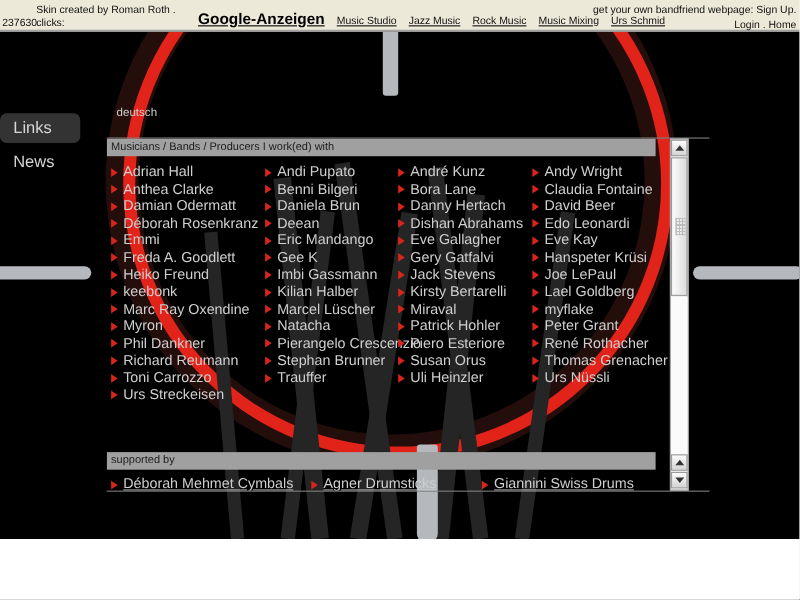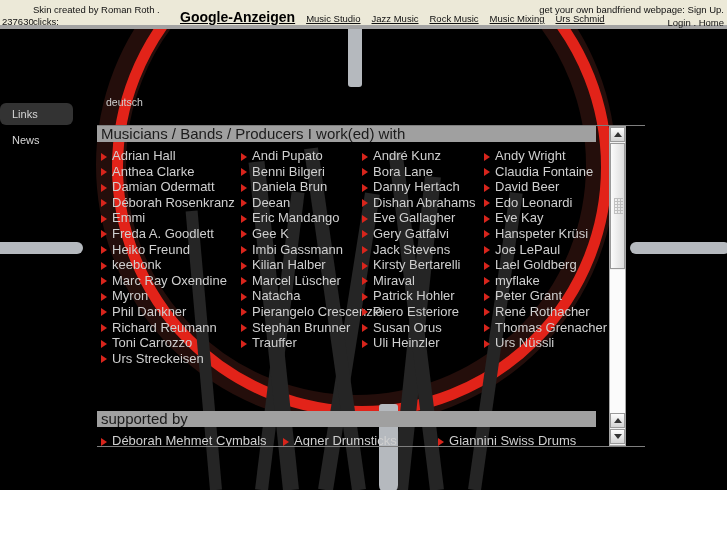--- a/index.html
+++ b/index.html
@@ -16,21 +16,21 @@
     width: 727px; height: 545px;
     background: #ffffff;
     overflow: hidden;
   }
 
   
   #adbar {
     position: absolute; left: 0; top: 0;
     width: 727px; height: 29px;
     background: #ece9d8;
-    border-bottom: 4px solid #a3a3a3;
+    border-bottom: 2px solid #a3a3a3;
     font-size: 9.5px;
     color: #111;
   }
   #adbar .skin-note {
     position: absolute; left: 33px; top: 4px;
     width: 150px; line-height: 12px;
   }
   #adbar .clicks-num {
     position: absolute; left: 2px; top: 16px;
     font-size: 9.5px;
@@ -107,21 +107,21 @@
     background: #252525;
     bottom: 0;
     transform-origin: bottom center;
   }
 
   
   #leftnav { position: absolute; left: 0; top: 0; width: 95px; }
   .nav-item {
     display: block;
     color: #d6d6d6;
-    font-size: 11px;
+    font-size: 15px;
     padding: 5px 0 5px 12px;
     text-decoration: none;
     border-radius: 6px;
   }
   .nav-item.active { background: #333333; width: 73px; }
 
   #lang-link {
     position: absolute; left: 106px; top: 67px;
     color: #cfcfcf; font-size: 10.5px; text-decoration: none;
   }
@@ -135,21 +135,21 @@
     position: absolute; left: 97px; top: 97px;
     width: 531px; height: 320px;
     overflow: hidden;
   }
   .sect-head {
     position: relative;
     margin: 0 0 0 0;
     width: 499px; height: 16px;
     background: #a0a0a0;
     color: #1b1b1b;
-    font-size: 15px;
+    font-size: 10px;
     line-height: 16px;
     padding-left: 4px;
   }
   #cols {
     position: relative;
     margin-top: 6px;
     width: 510px;
   }
   .col { position: absolute; top: 0; }
   .col.c0 { left: 2px;   width: 140px; }

